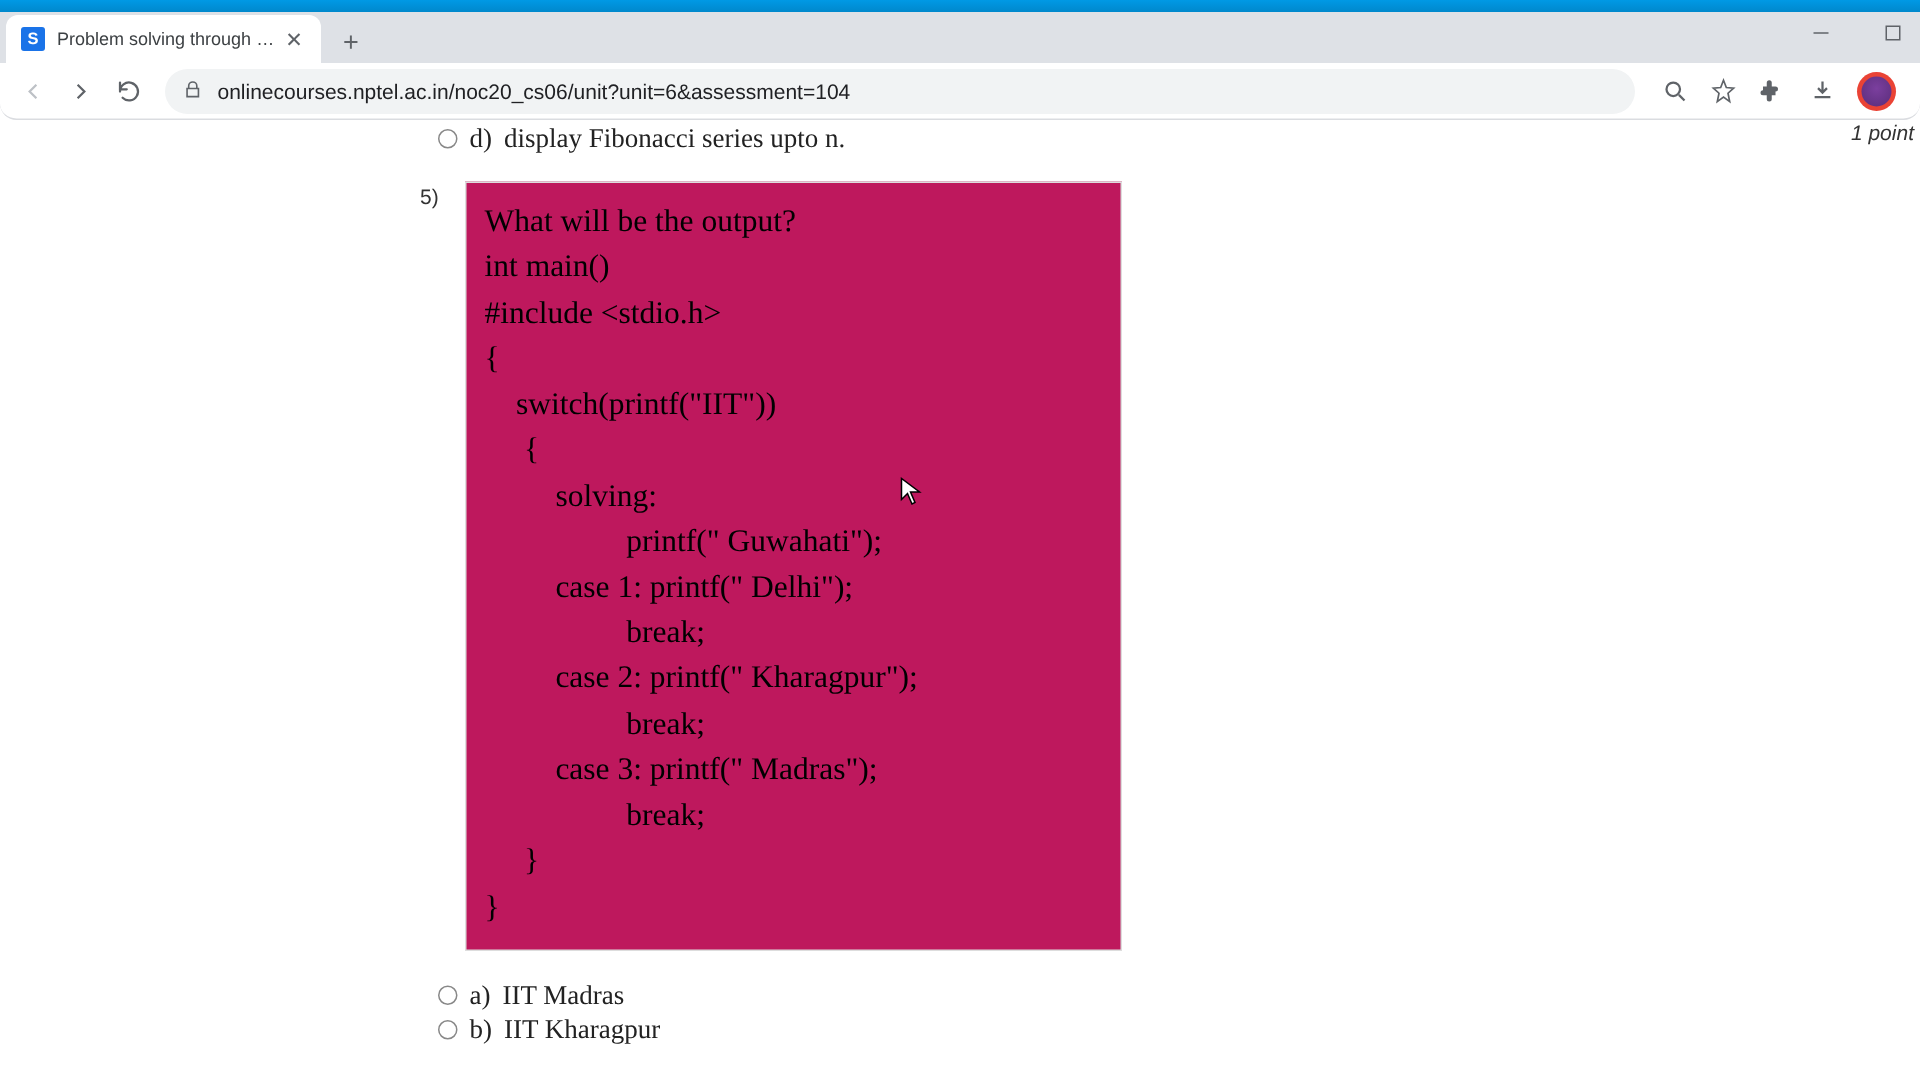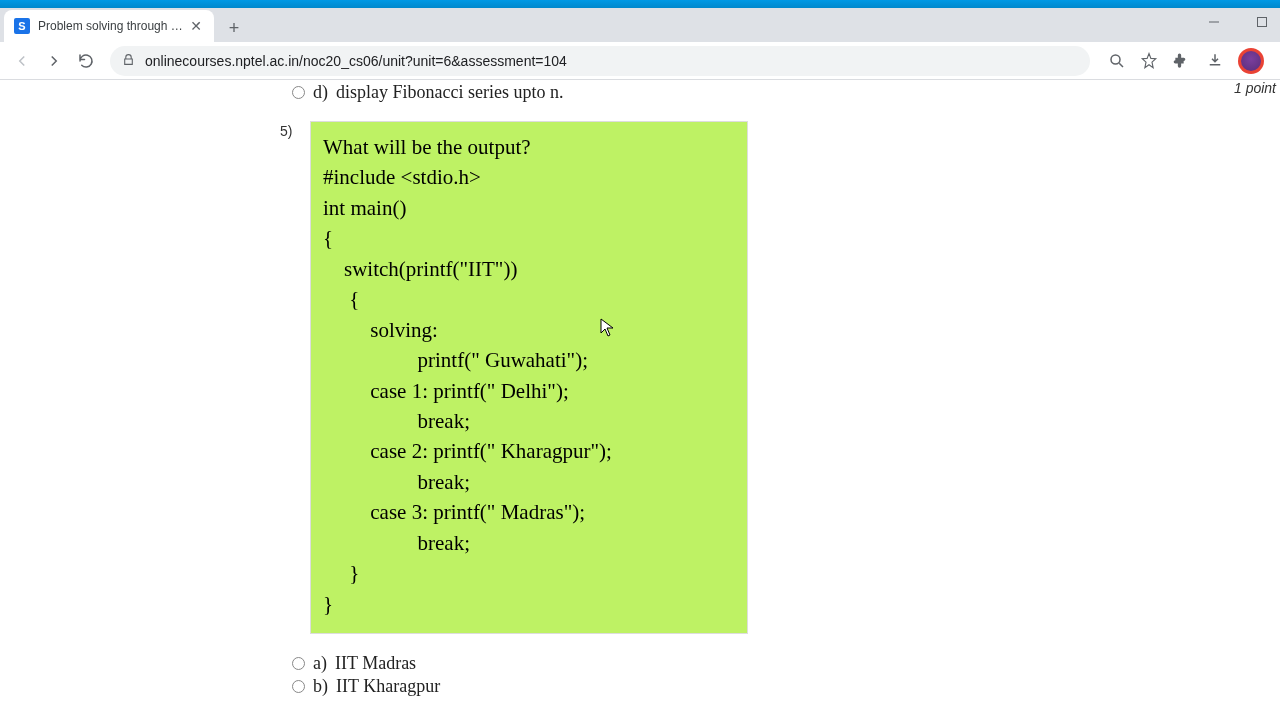--- a/index.html
+++ b/index.html
@@ -10,41 +10,41 @@
 .tab-strip { height: 34px; background: #dee1e6; display: flex; align-items: flex-end; padding-left: 4px; }
 .tab { background: #fff; height: 32px; width: 210px; border-radius: 8px 8px 0 0; display: flex; align-items: center; padding: 0 10px; font-size: 12px; color: #3c4043; position: relative; }
 .tab-favicon { width: 16px; height: 16px; background: #1a73e8; border-radius: 2px; margin-right: 8px; display: flex; align-items: center; justify-content: center; color: #fff; font-size: 11px; font-weight: bold; }
 .tab-title { flex: 1; overflow: hidden; white-space: nowrap; text-overflow: ellipsis; }
 .tab-close { width: 16px; height: 16px; display: flex; align-items: center; justify-content: center; color: #5f6368; font-size: 14px; cursor: pointer; }
 .new-tab { width: 28px; height: 28px; display: flex; align-items: center; justify-content: center; color: #5f6368; font-size: 18px; cursor: pointer; margin-left: 6px; }
 
 .window-controls { position: absolute; right: 4px; top: 12px; display: flex; gap: 20px; }
 .window-btn { width: 28px; height: 20px; display: flex; align-items: center; justify-content: center; color: #5f6368; cursor: pointer; }
 
-.toolbar { height: 38px; background: #fff; border-bottom: 1px solid #dadce0; display: flex; align-items: center; padding: 0 8px; gap: 4px; }
+.toolbar { height: 38px; background: #fff; border-bottom: 1px solid #dadce0; display: flex; align-items: center; padding: 0 8px; gap: 4px; border-radius: 11px; }
 .nav-btn { width: 28px; height: 28px; display: flex; align-items: center; justify-content: center; color: #5f6368; cursor: pointer; border-radius: 50%; }
 .nav-btn.disabled { color: #bdc1c6; }
 .address-bar { flex: 1; height: 30px; background: #f1f3f4; border-radius: 15px; display: flex; align-items: center; padding: 0 12px; margin: 0 6px; font-size: 14px; color: #202124; }
 .lock-icon { color: #5f6368; margin-right: 10px; font-size: 13px; }
 .toolbar-icons { display: flex; align-items: center; gap: 14px; padding: 0 8px; }
 .toolbar-icon { color: #5f6368; cursor: pointer; display: flex; align-items: center; justify-content: center; }
 .avatar { width: 26px; height: 26px; border-radius: 50%; background: #ea4335; display: flex; align-items: center; justify-content: center; }
 .avatar-inner { width: 20px; height: 20px; border-radius: 50%; background: radial-gradient(circle at 50% 40%, #7b3f9e 0%, #5a2d7a 100%); }
 
 .content { position: relative; height: calc(720px - 80px); overflow: hidden; }
 .inner { position: absolute; left: 280px; top: 0; width: 1000px; }
 
 .prev-option { padding: 2px 0 8px 12px; font-size: 18px; color: #222; font-family: 'Times New Roman', serif; display: flex; align-items: center; gap: 8px; }
 .radio { width: 13px; height: 13px; border: 1px solid #888; border-radius: 50%; background: #fff; flex-shrink: 0; display: inline-flex; align-items: center; justify-content: center; }
 
 .question-row { display: flex; align-items: flex-start; padding-top: 10px; }
 .q-number { width: 30px; font-size: 14px; color: #333; padding-top: 2px; }
 .q-points { position: absolute; right: 4px; top: 0; font-style: italic; font-size: 14px; color: #333; }
 
-.question-box { background: #bef264; border: 1px solid #ddd; padding: 10px 20px 14px 12px; width: 438px; font-family: 'Times New Roman', serif; font-size: 21px; color: #000; line-height: 1.45; }
+.question-box { background: #be185d; border: 1px solid #ddd; padding: 10px 20px 14px 12px; width: 438px; font-family: 'Times New Roman', serif; font-size: 21px; color: #000; line-height: 1.45; }
 .code-line { white-space: pre; }
 
 .answers { padding: 18px 0 0 12px; font-family: 'Times New Roman', serif; font-size: 18px; color: #222; }
 .answer-row { display: flex; align-items: center; gap: 8px; padding: 1px 0; }
 
 .cursor { position: absolute; left: 600px; top: 238px; pointer-events: none; }
 </style>
 </head>
 <body>
 
@@ -131,22 +131,22 @@
       <span class="radio"></span>
       <span>d)</span>
       <span>display Fibonacci series upto n.</span>
     </div>
 
     <div class="question-row">
       <div class="q-number">5)</div>
       <div class="question-box">
         <div>What will be the output?</div>
         <div id="code-block">
+            <div class="code-line">int main()</div>
             <div class="code-line">#include &lt;stdio.h&gt;</div>
-            <div class="code-line">int main()</div>
             <div class="code-line">{</div>
             <div class="code-line">    switch(printf("IIT"))</div>
             <div class="code-line">     {</div>
             <div class="code-line">         solving:</div>
             <div class="code-line">                  printf(" Guwahati");</div>
             <div class="code-line">         case 1: printf(" Delhi");</div>
             <div class="code-line">                  break;</div>
             <div class="code-line">         case 2: printf(" Kharagpur");</div>
             <div class="code-line">                  break;</div>
             <div class="code-line">         case 3: printf(" Madras");</div>

